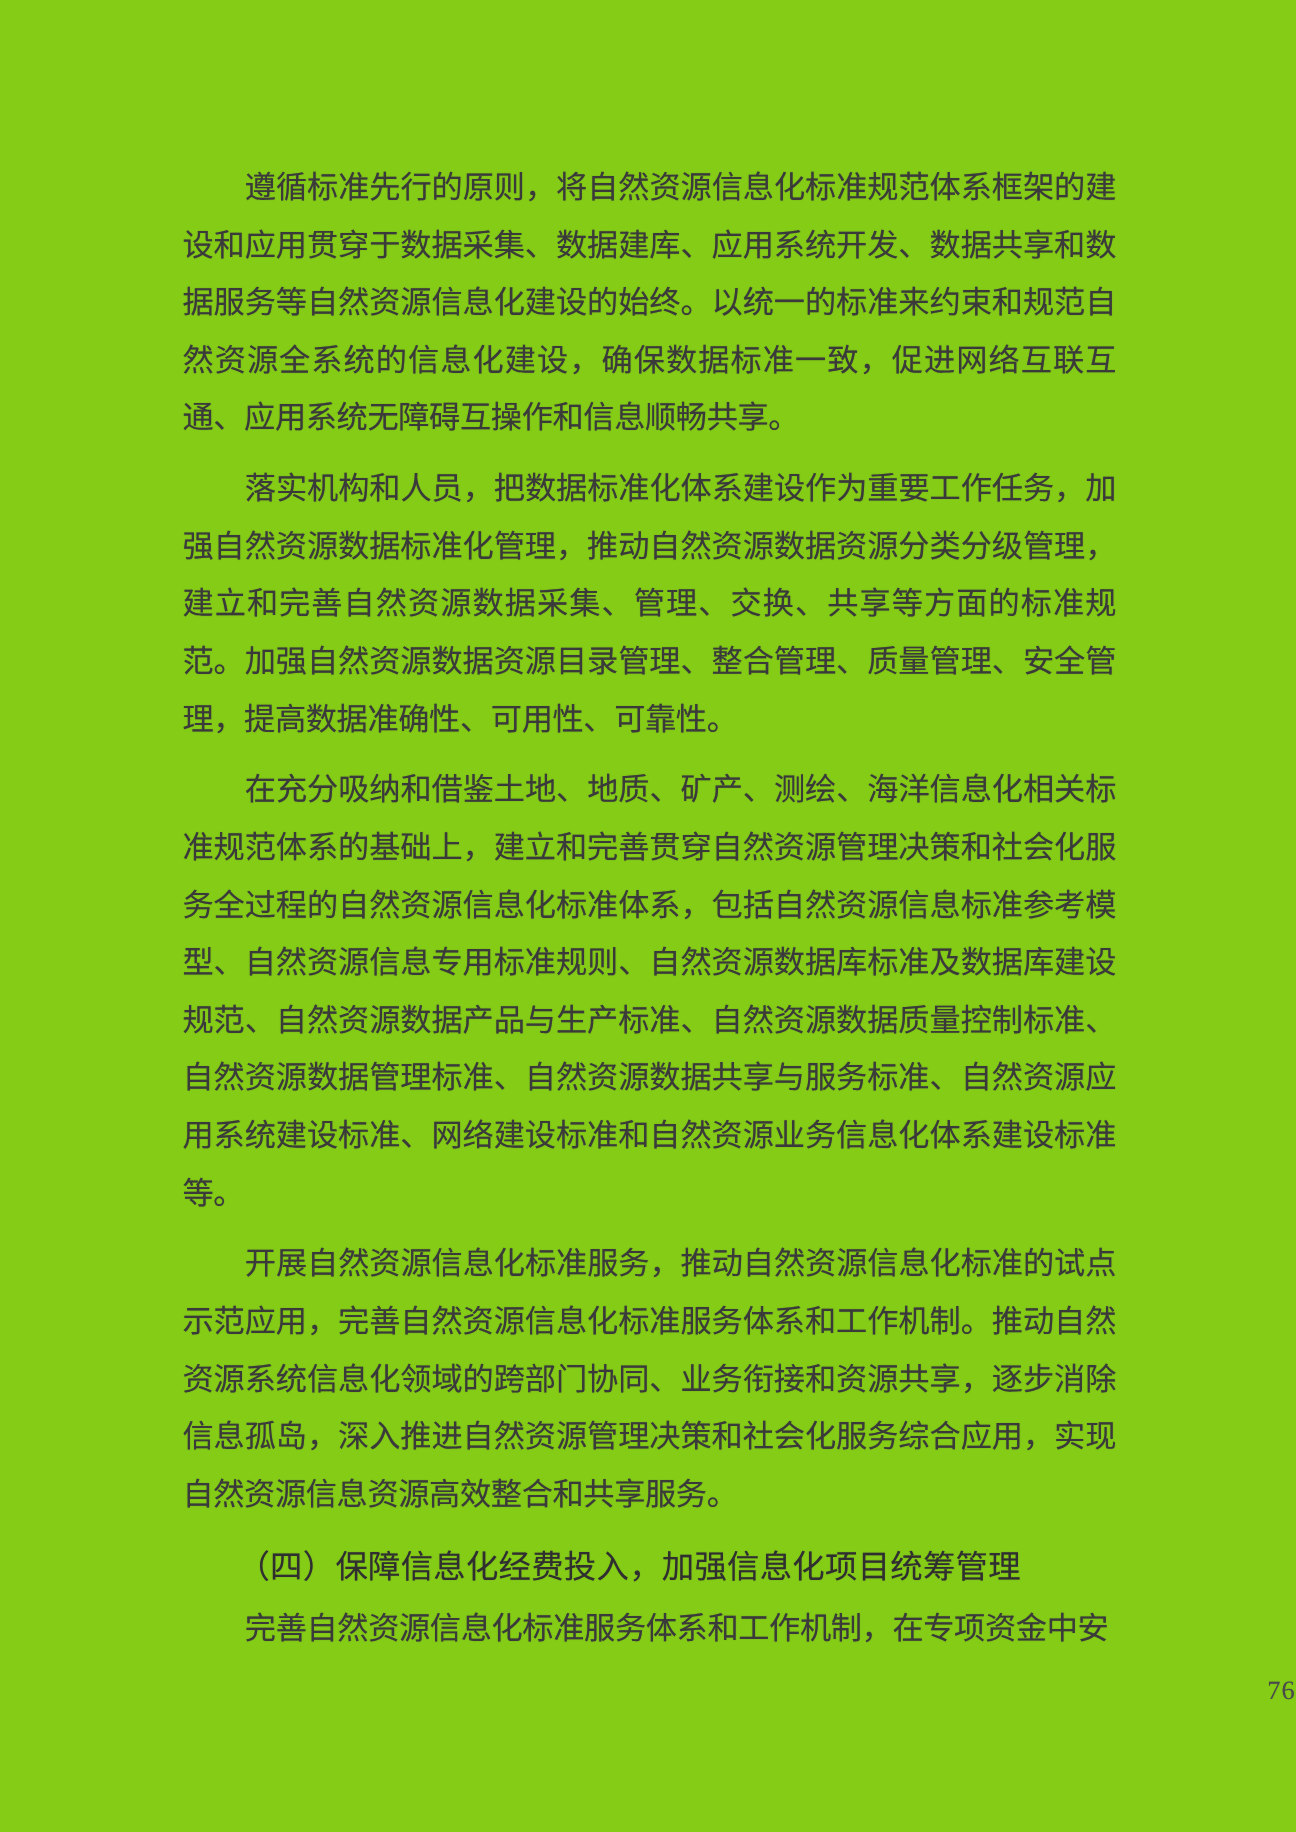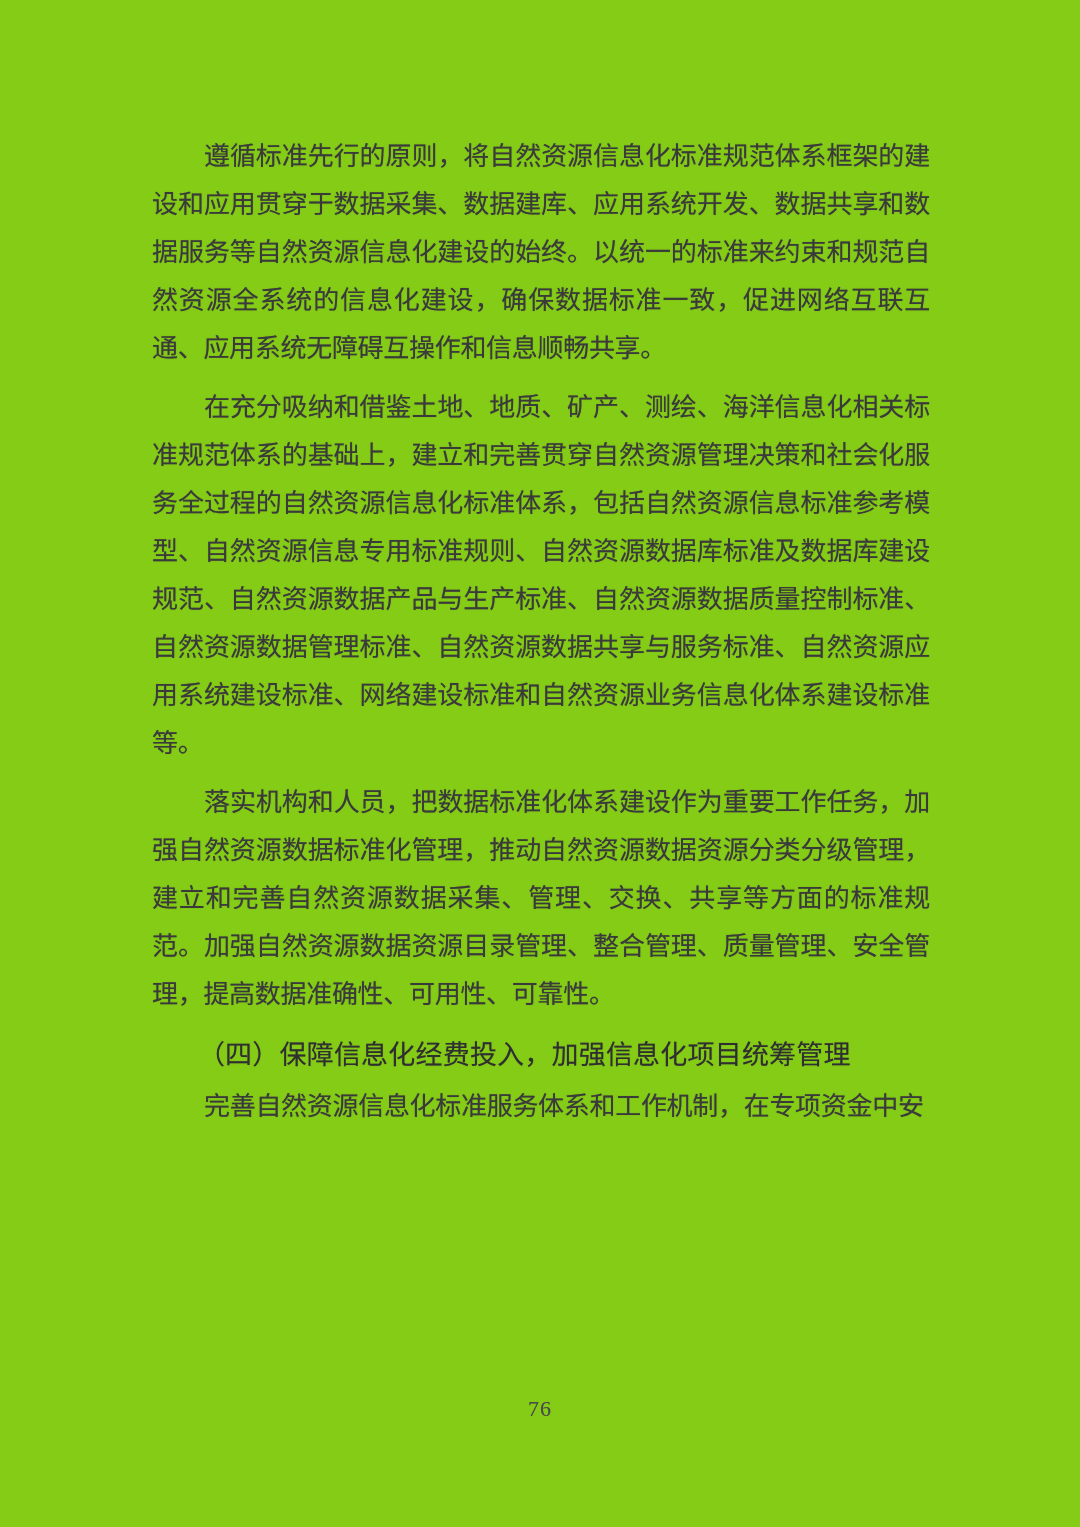--- a/index.html
+++ b/index.html
@@ -41,32 +41,33 @@
     letter-spacing: 0.2px;
     line-height: 50px;
     text-indent: 1.7em;
     color: #2f2f2f;
   }
   .page-number {
     position: absolute;
     top: 1396px;
     left: 0;
     width: 1080px;
-    text-align: center;
+    text-align: right;
     font-size: 22px;
     letter-spacing: 1px;
     color: #4a4a4a;
     text-shadow: 0 0 0.6px rgba(80,80,80,0.5);
   }
 </style>
 </head>
 <body>
 
 <div class="page">
   <div class="content">
     <p class="para">遵循标准先行的原则，将自然资源信息化标准规范体系框架的建设和应用贯穿于数据采集、数据建库、应用系统开发、数据共享和数据服务等自然资源信息化建设的始终。以统一的标准来约束和规范自然资源全系统的信息化建设，确保数据标准一致，促进网络互联互通、应用系统无障碍互操作和信息顺畅共享。</p>
+    <p class="para">落实机构和人员，把数据标准化体系建设作为重要工作任务，加强自然资源数据标准化管理，推动自然资源数据资源分类分级管理，建立和完善自然资源数据采集、管理、交换、共享等方面的标准规范。加强自然资源数据资源目录管理、整合管理、质量管理、安全管理，提高数据准确性、可用性、可靠性。</p>
     <p class="para">在充分吸纳和借鉴土地、地质、矿产、测绘、海洋信息化相关标准规范体系的基础上，建立和完善贯穿自然资源管理决策和社会化服务全过程的自然资源信息化标准体系，包括自然资源信息标准参考模型、自然资源信息专用标准规则、自然资源数据库标准及数据库建设规范、自然资源数据产品与生产标准、自然资源数据质量控制标准、自然资源数据管理标准、自然资源数据共享与服务标准、自然资源应用系统建设标准、网络建设标准和自然资源业务信息化体系建设标准等。</p>
-    <p class="para">落实机构和人员，把数据标准化体系建设作为重要工作任务，加强自然资源数据标准化管理，推动自然资源数据资源分类分级管理，建立和完善自然资源数据采集、管理、交换、共享等方面的标准规范。加强自然资源数据资源目录管理、整合管理、质量管理、安全管理，提高数据准确性、可用性、可靠性。</p>
+    <p class="para">开展自然资源信息化标准服务，推动自然资源信息化标准的试点示范应用，完善自然资源信息化标准服务体系和工作机制。推动自然资源系统信息化领域的跨部门协同、业务衔接和资源共享，逐步消除信息孤岛，深入推进自然资源管理决策和社会化服务综合应用，实现自然资源信息资源高效整合和共享服务。</p>
     <h3 class="heading">（四）保障信息化经费投入，加强信息化项目统筹管理</h3>
     <p class="para">完善自然资源信息化标准服务体系和工作机制，在专项资金中安</p>
   </div>
   <div class="page-number">76</div>
 </div>
 
 </body></html>

